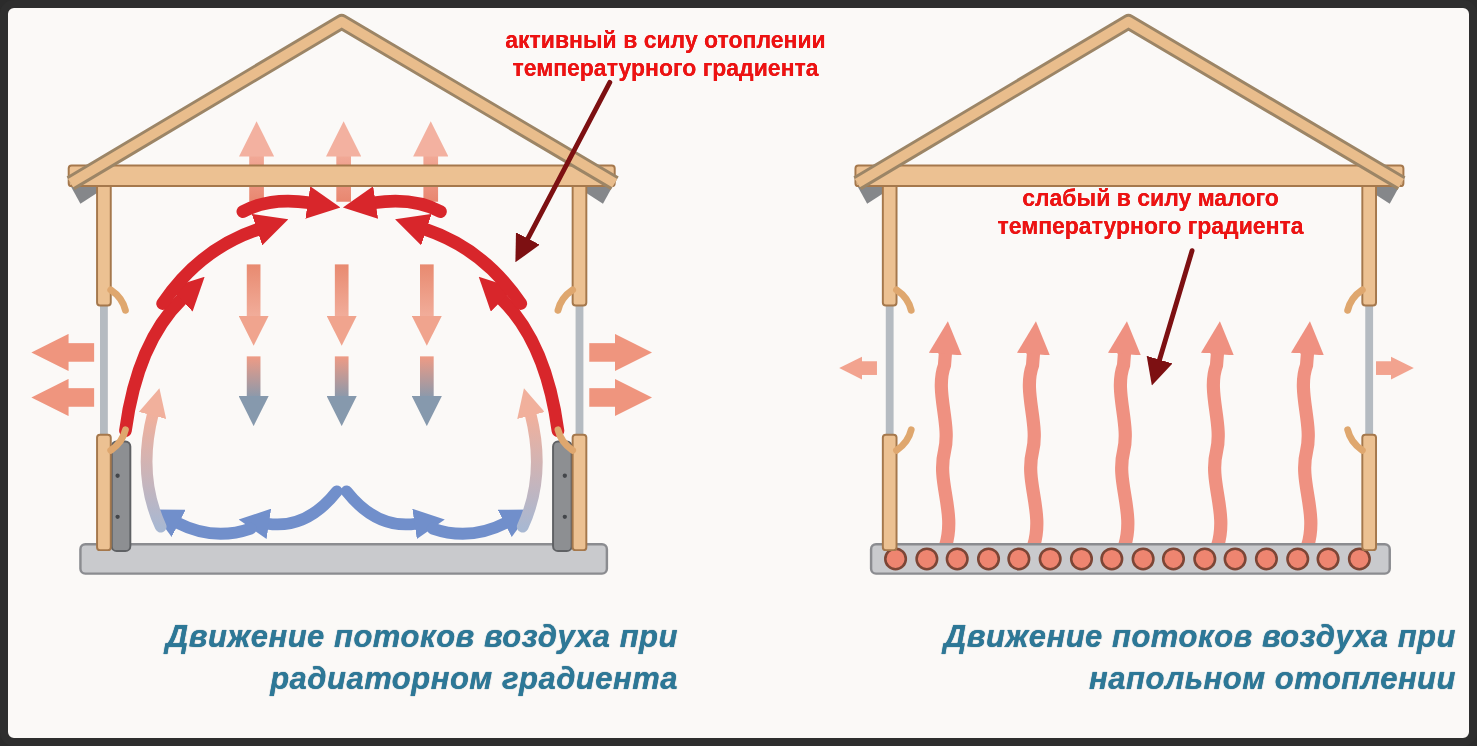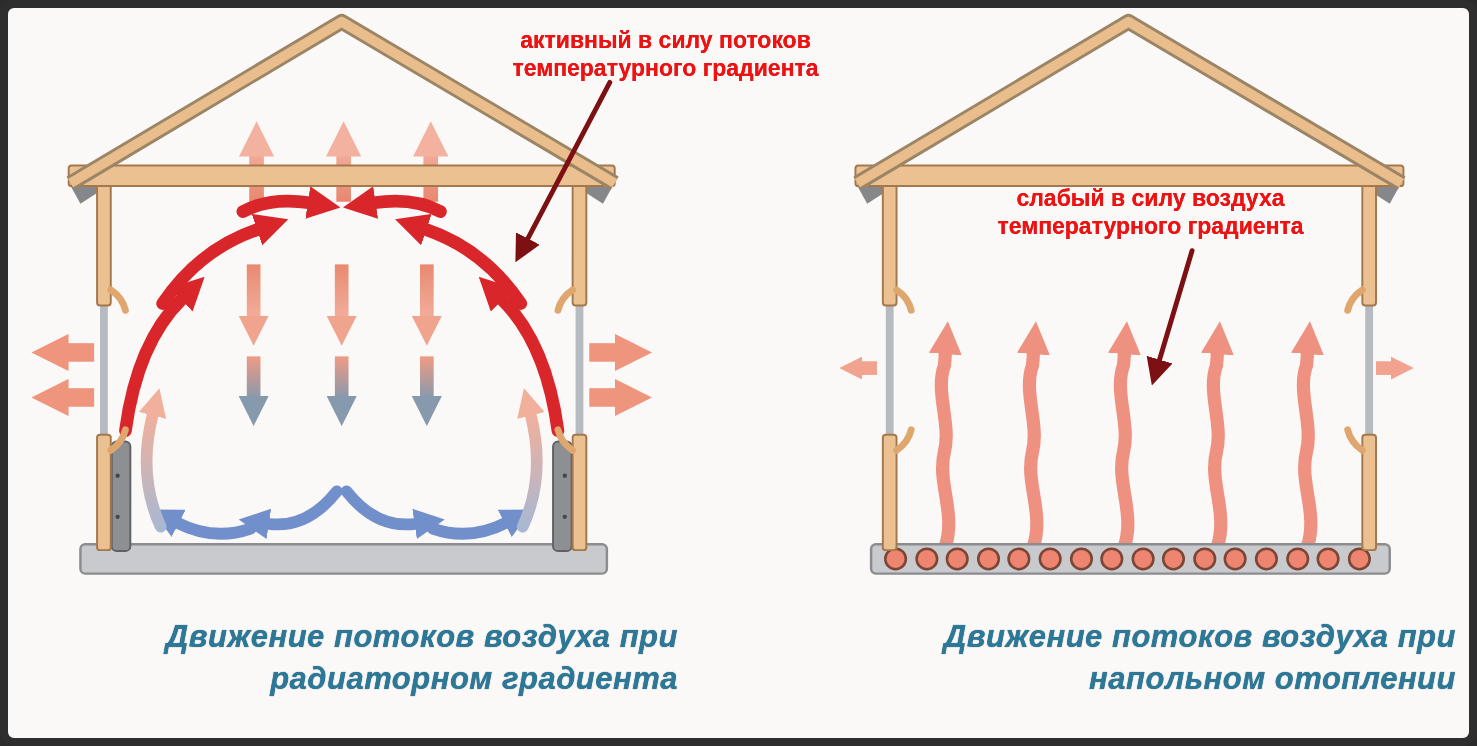--- a/index.html
+++ b/index.html
@@ -241,25 +241,25 @@
       </g>
     </g>
 
     <g stroke="#7d1012" stroke-width="5" fill="none" stroke-linecap="round">
       <path d="M 607 76 L 522 238" marker-end="url(#mDark)"></path>
       <path d="M 1202 248 L 1168 362" marker-end="url(#mDark)"></path>
     </g>
   </svg>
 
   <div class="red-label left">
-    <div>активный в силу потоков</div>
+    <div>активный в силу отоплении</div>
     <div>температурного градиента</div>
   </div>
   <div class="red-label right">
-    <div>слабый в силу воздуха</div>
+    <div>слабый в силу малого</div>
     <div>температурного градиента</div>
   </div>
 
   <div class="caption left">
     <div>Движение потоков воздуха при</div>
     <div>радиаторном градиента</div>
   </div>
   <div class="caption right">
     <div>Движение потоков воздуха при</div>
     <div>напольном отоплении</div>

